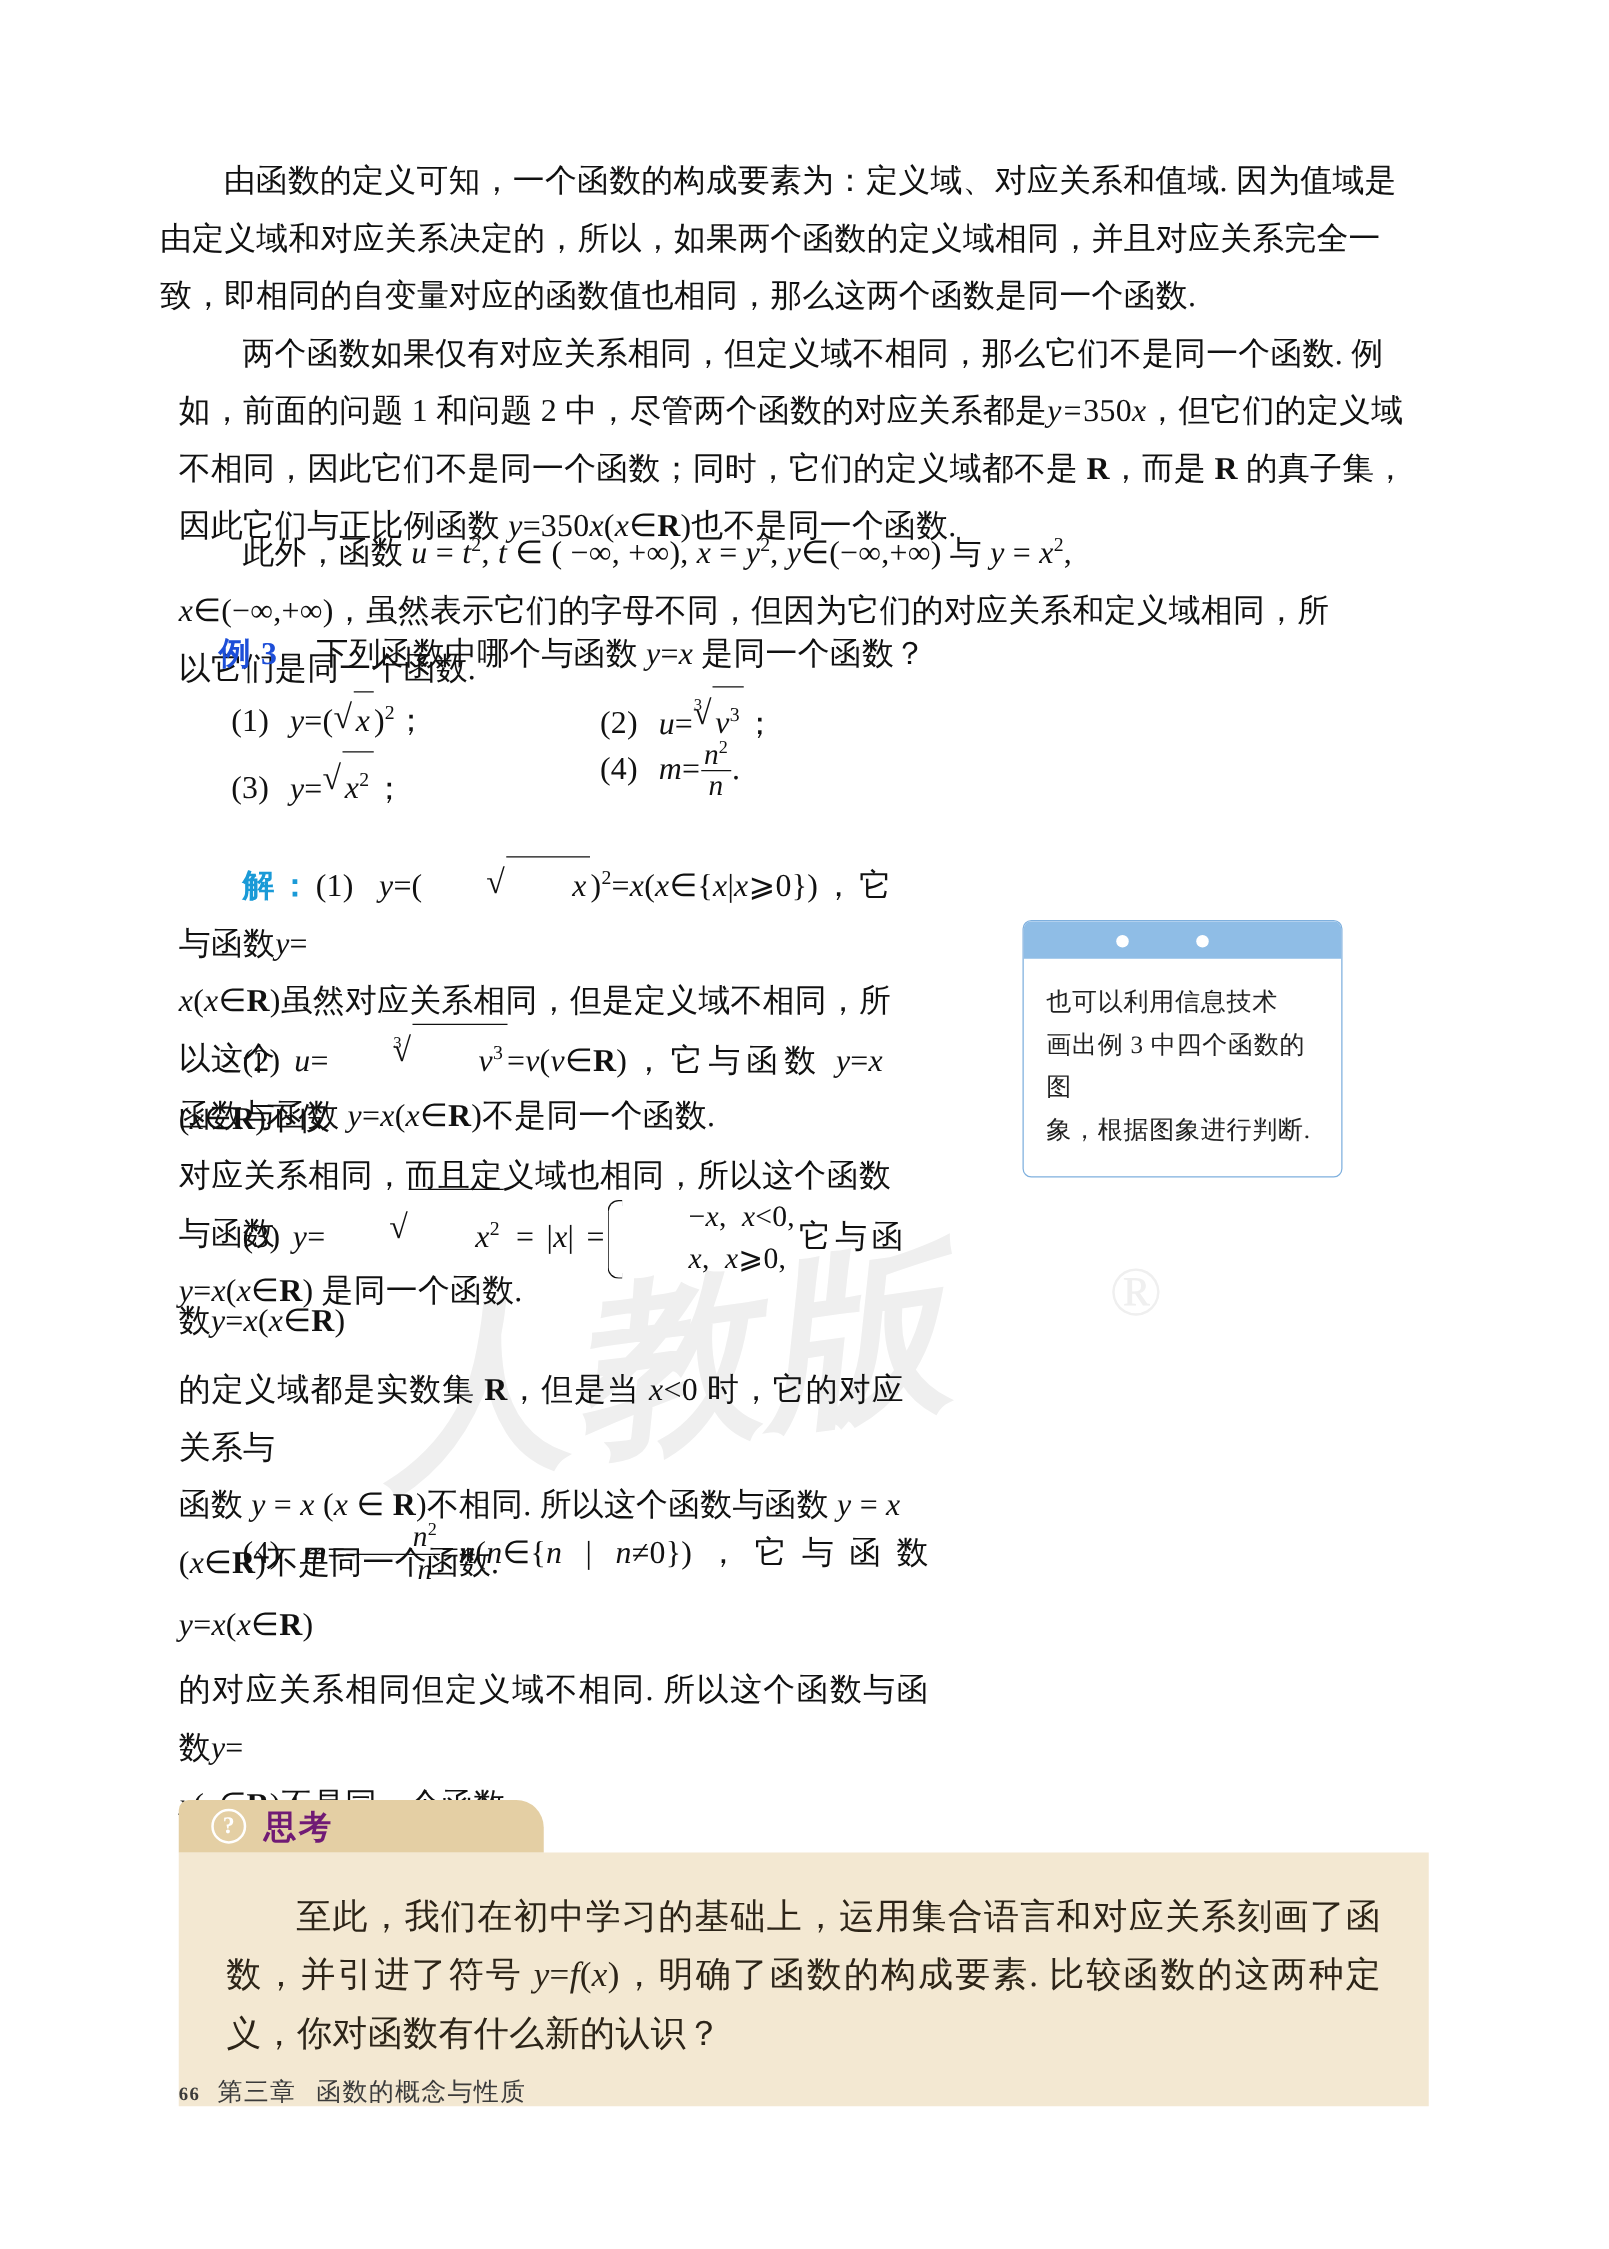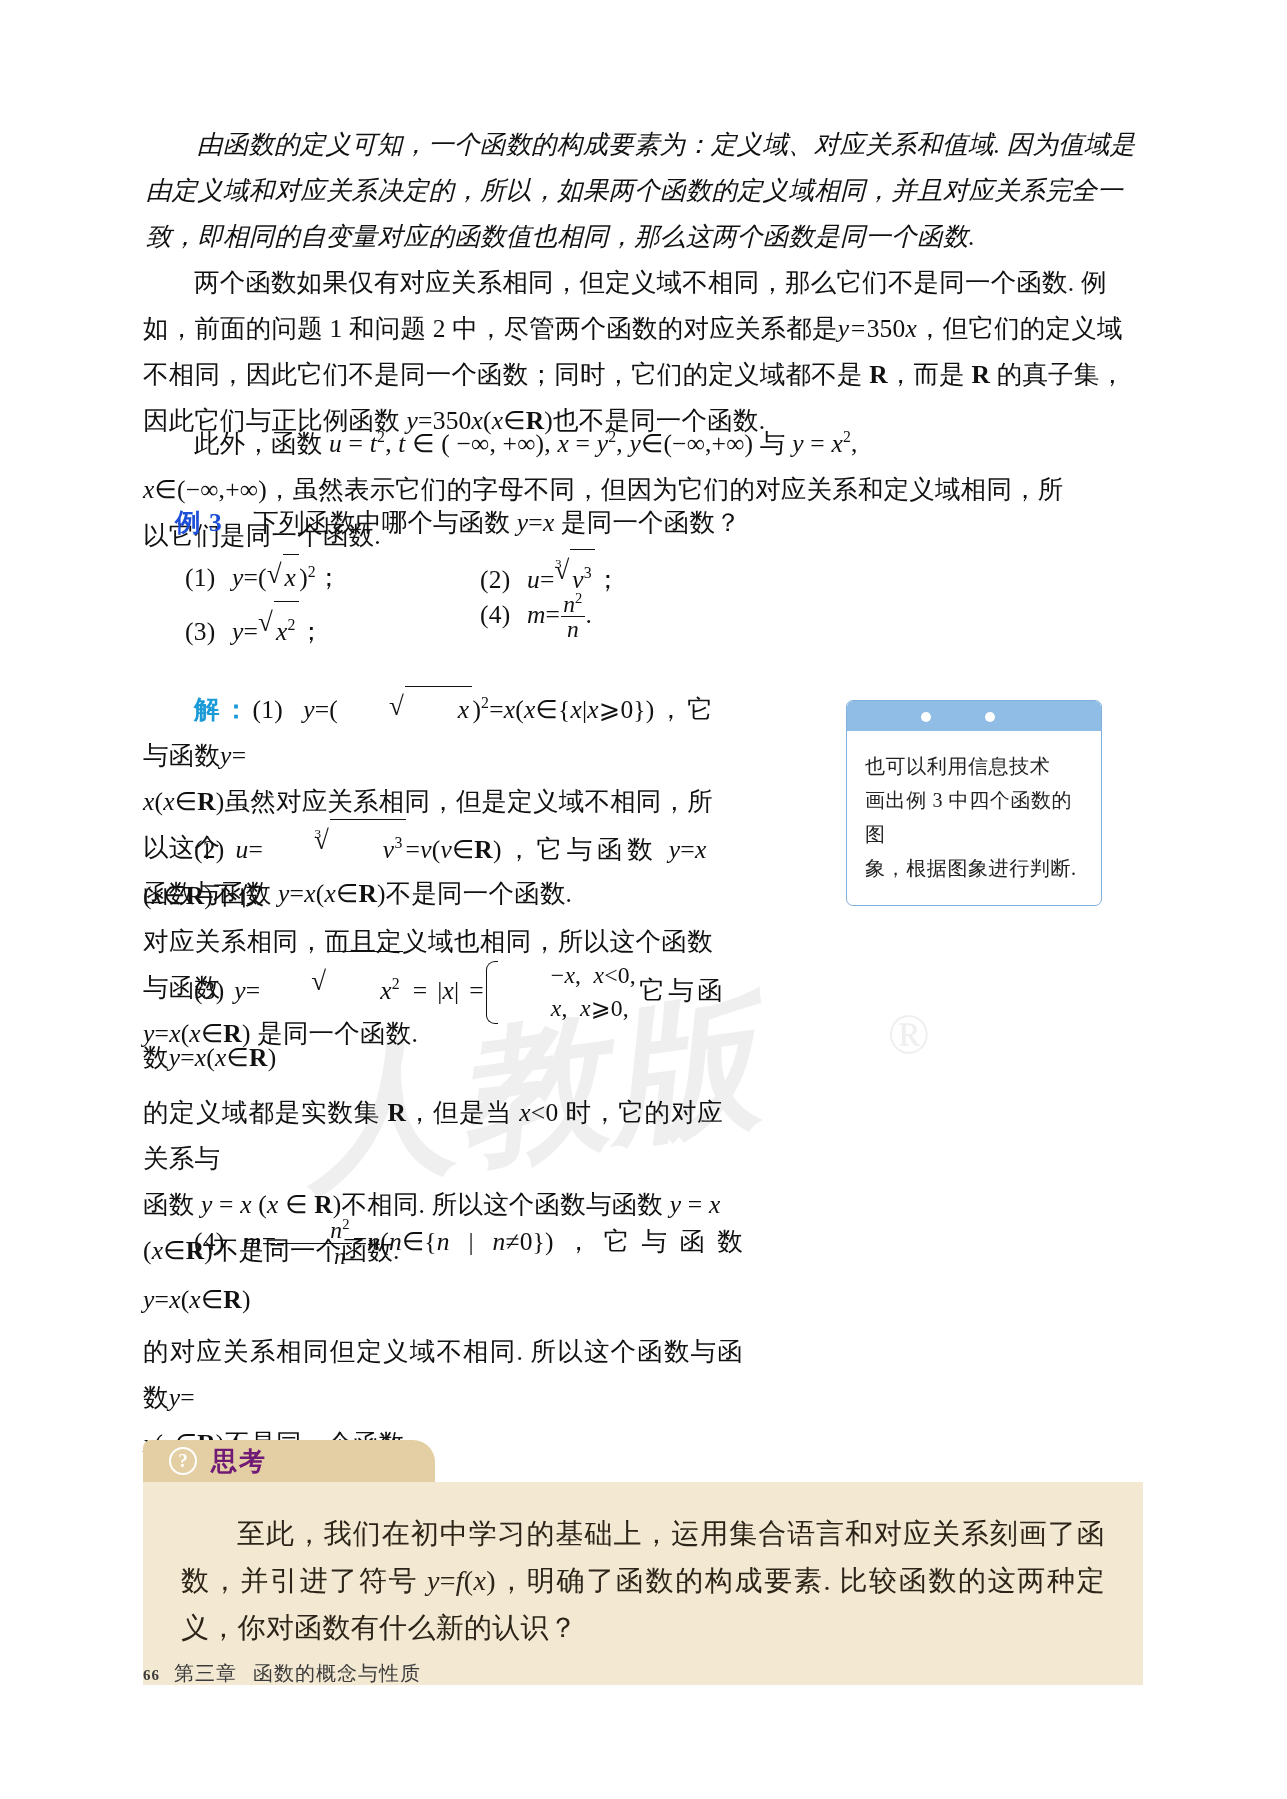--- a/index.html
+++ b/index.html
@@ -270,21 +270,21 @@
 
 <div id="page">
 
   <div class="watermark">
     <span class="wm-text">人教版</span>
     <span class="wm-r">®</span>
   </div>
 
   <div class="content">
 
-    <div class="para" style="left:146px; top:122px; width:1000px;font-style:italic;">
+    <div class="para" style="left:128px; top:122px; width:1000px;">
       <div style="text-indent:2em;">由函数的定义可知，一个函数的构成要素为：定义域、对应关系和值域. 因为值域是</div>
       <div>由定义域和对应关系决定的，所以，如果两个函数的定义域相同，并且对应关系完全一</div>
       <div>致，即相同的自变量对应的函数值也相同，那么这两个函数是同一个函数.</div>
     </div>
 
     <div class="para" style="left:143px; top:260px; width:1000px;">
       <div style="text-indent:2em;">两个函数如果仅有对应关系相同，但定义域不相同，那么它们不是同一个函数. 例</div>
       <div>
         <span>如，前面的问题 1 和问题 2 中，尽管两个函数的对应关系都是</span><span class="mi"><span class="mi">y</span>=<span class="mn">350</span><span class="mi">x</span></span><span>，但它们的定义域</span>
       </div>
@@ -371,21 +371,21 @@
         <span class="mn">(4) </span><span class="mi">m</span><span class="mn">=</span><span class="frac"><span class="num"><span class="mi">n</span><sup class="msupn">2</sup></span><span class="den"><span class="mi">n</span></span></span><span class="mn">=</span><span class="mi">n</span><span class="mn">(</span><span class="mi">n</span><span class="mn">∈{</span><span class="mi">n</span><span class="mn"> | </span><span class="mi">n</span><span class="mn">≠0})</span><span>，它与函数</span><span class="mi">y</span><span class="mn">=</span><span class="mi">x</span><span class="mn">(</span><span class="mi">x</span><span class="mn">∈</span><span class="mbf">R</span><span class="mn">)</span>
       </div>
       <div>
         <span>的对应关系相同但定义域不相同. 所以这个函数与函数</span><span class="mi">y</span><span class="mn">=</span>
       </div>
       <div>
         <span class="mi">x</span><span class="mn">(</span><span class="mi">x</span><span class="mn">∈</span><span class="mbf">R</span><span class="mn">)</span><span>不是同一个函数.</span>
       </div>
     </div>
 
-    <div class="note" style="left:818px; top:700px;margin-left:28px;">
+    <div class="note" style="left:818px; top:736px;">
       <div class="note-head">
         <span class="note-dot d1"></span>
         <span class="note-dot d2"></span>
       </div>
       <div class="note-body">
         <div>也可以利用信息技术</div>
         <div>画出例 3 中四个函数的图</div>
         <div>象，根据图象进行判断.</div>
       </div>
     </div>

